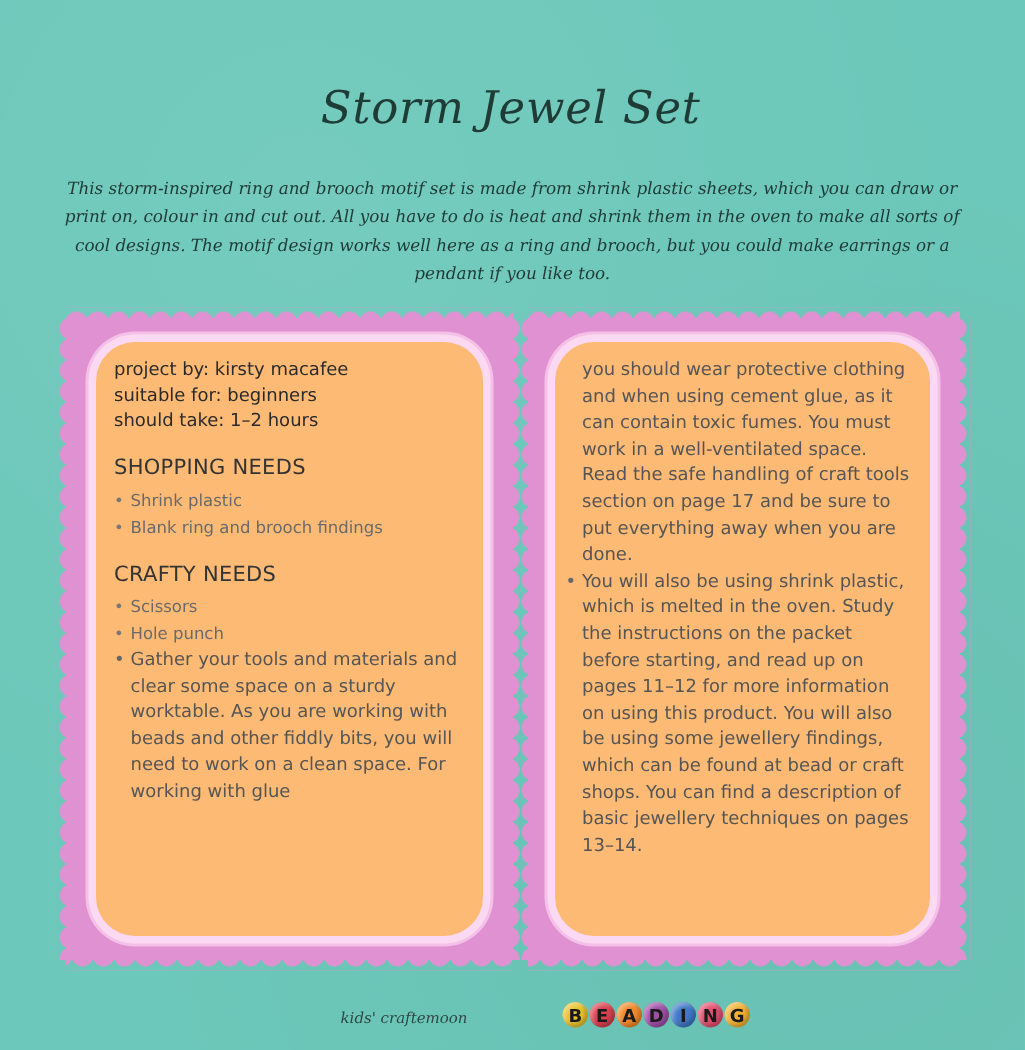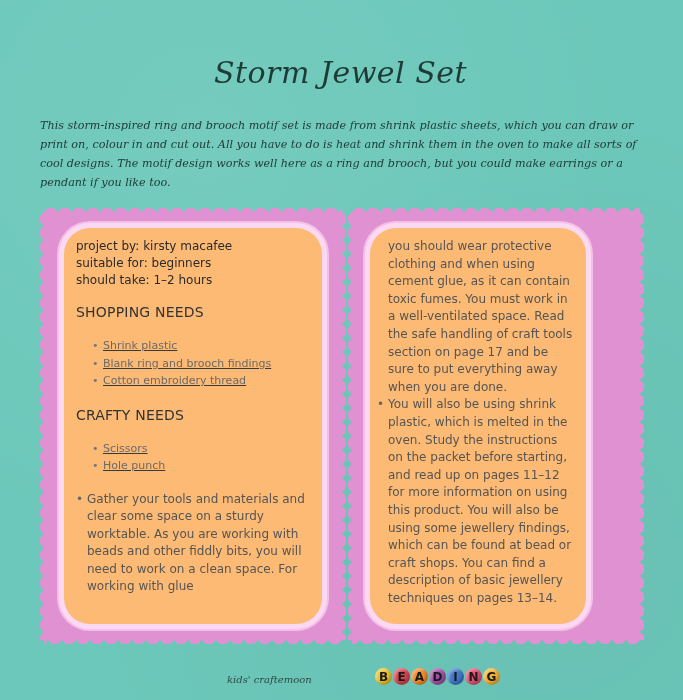--- a/index.html
+++ b/index.html
@@ -9,21 +9,21 @@
     background-image: radial-gradient(circle at 30% 20%, rgba(255,255,255,0.06), transparent 60%),
                       radial-gradient(circle at 80% 80%, rgba(0,0,0,0.04), transparent 60%);
     font-family:"DejaVu Sans", sans-serif;
   }
   .title {
     position:absolute; left:0; width:681px; top:55px; text-align:center;
     font-family:"DejaVu Serif", serif; font-style:italic;
     font-size:30px; color:#1e3b36; letter-spacing:0.5px;
   }
   .intro {
-    position:absolute; left:40px; width:603px; top:116px; text-align:left;
+    position:absolute; left:40px; width:603px; top:116px; text-align:center;
     font-family:"DejaVu Serif", serif; font-style:italic;
     font-size:11.2px; line-height:19px; color:#1f3a36;
   }
   .frame {
     position:absolute; background:#e091d2; border-radius:6px;
   }
   .frame::before, .frame::after {
     content:""; position:absolute; left:0; right:0; height:10px;
     background-image: radial-gradient(circle at 7px 10px, #e091d2 7px, transparent 7.5px);
     background-size:14px 10px; background-repeat:repeat-x;
@@ -38,21 +38,21 @@
   .scallop-left { left:-7px; }
   .scallop-right { right:-7px; transform:scaleX(-1); }
   .card {
     position:absolute; background:#fdba74; border-radius:26px;
     box-shadow: 0 0 0 5px #fbd9f2, 0 0 0 7px #f4c0e8;
     padding:10px 12px; box-sizing:border-box;
     font-family:"DejaVu Sans", sans-serif; color:#3a3a3a;
   }
   .meta-line { font-size:12px; line-height:17px; color:#2a2a2a; }
   .section-h { font-size:14px; line-height:18px; color:#333; margin-top:14px; margin-bottom:4px; letter-spacing:0.2px; }
-  ul.bullets { list-style:none; margin:16px; padding:0;text-decoration:underline; }
+  ul.bullets { list-style:none; margin:0; padding:0; }
   ul.bullets li { font-size:11px; line-height:17.5px; color:#6a6a6a; padding-left:11px; position:relative; }
   ul.bullets li::before { content:"•"; position:absolute; left:0; color:#777; }
   .para { font-size:12px; line-height:17.6px; color:#555; }
   .para-b { padding-left:11px; position:relative; }
   .para-b::before { content:"•"; position:absolute; left:0; color:#666; }
   .footer {
     position:absolute; top:668px; left:0; width:669px; height:24px;
   }
   .footer-brand {
     position:absolute; left:227px; top:6px;
@@ -82,37 +82,36 @@
 </div>
 <div class="card" style="left:64px; top:228px; width:258px; height:396px;">
   <div class="meta-line">project by: kirsty macafee</div>
   <div class="meta-line">suitable for: beginners</div>
   <div class="meta-line">should take: 1–2 hours</div>
 
   <div class="section-h">SHOPPING NEEDS</div>
   <ul class="bullets">
     <li>Shrink plastic</li>
     <li>Blank ring and brooch findings</li>
-    <li>Cotton embroidery thread</li>
   </ul>
 
   <div class="section-h">CRAFTY NEEDS</div>
   <ul class="bullets">
     <li>Scissors</li>
     <li>Hole punch</li>
   </ul>
 
   <div class="para para-b">Gather your tools and materials and clear some space on a sturdy worktable. As you are working with beads and other fiddly bits, you will need to work on a clean space. For working with glue</div>
 </div>
 
 <div class="frame" style="left:352px; top:212px; width:288px; height:428px;">
   <div class="scallop-side scallop-left"></div>
   <div class="scallop-side scallop-right"></div>
 </div>
-<div class="card" style="left:370px; top:228px; width:216px; height:396px; padding-left:16px; padding-right:10px;">
+<div class="card" style="left:370px; top:228px; width:250px; height:396px; padding-left:16px; padding-right:10px;">
   <div class="para" style="padding-left:2px;">you should wear protective clothing and when using cement glue, as it can contain toxic fumes. You must work in a well-ventilated space. Read the safe handling of craft tools section on page 17 and be sure to put everything away when you are done.</div>
   <div class="para para-b" style="margin-left:-9px;">You will also be using shrink plastic, which is melted in the oven. Study the instructions on the packet before starting, and read up on pages 11–12 for more information on using this product. You will also be using some jewellery findings, which can be found at bead or craft shops. You can find a description of basic jewellery techniques on pages 13–14.</div>
 </div>
 
 <div class="footer">
   <span class="footer-brand">kids' craftemoon</span>
   <span class="footer-page">34</span>
   <div class="beading">
     <span class="bead" style="background:#e8c22e">B</span>
     <span class="bead" style="background:#d9414f">E</span>

